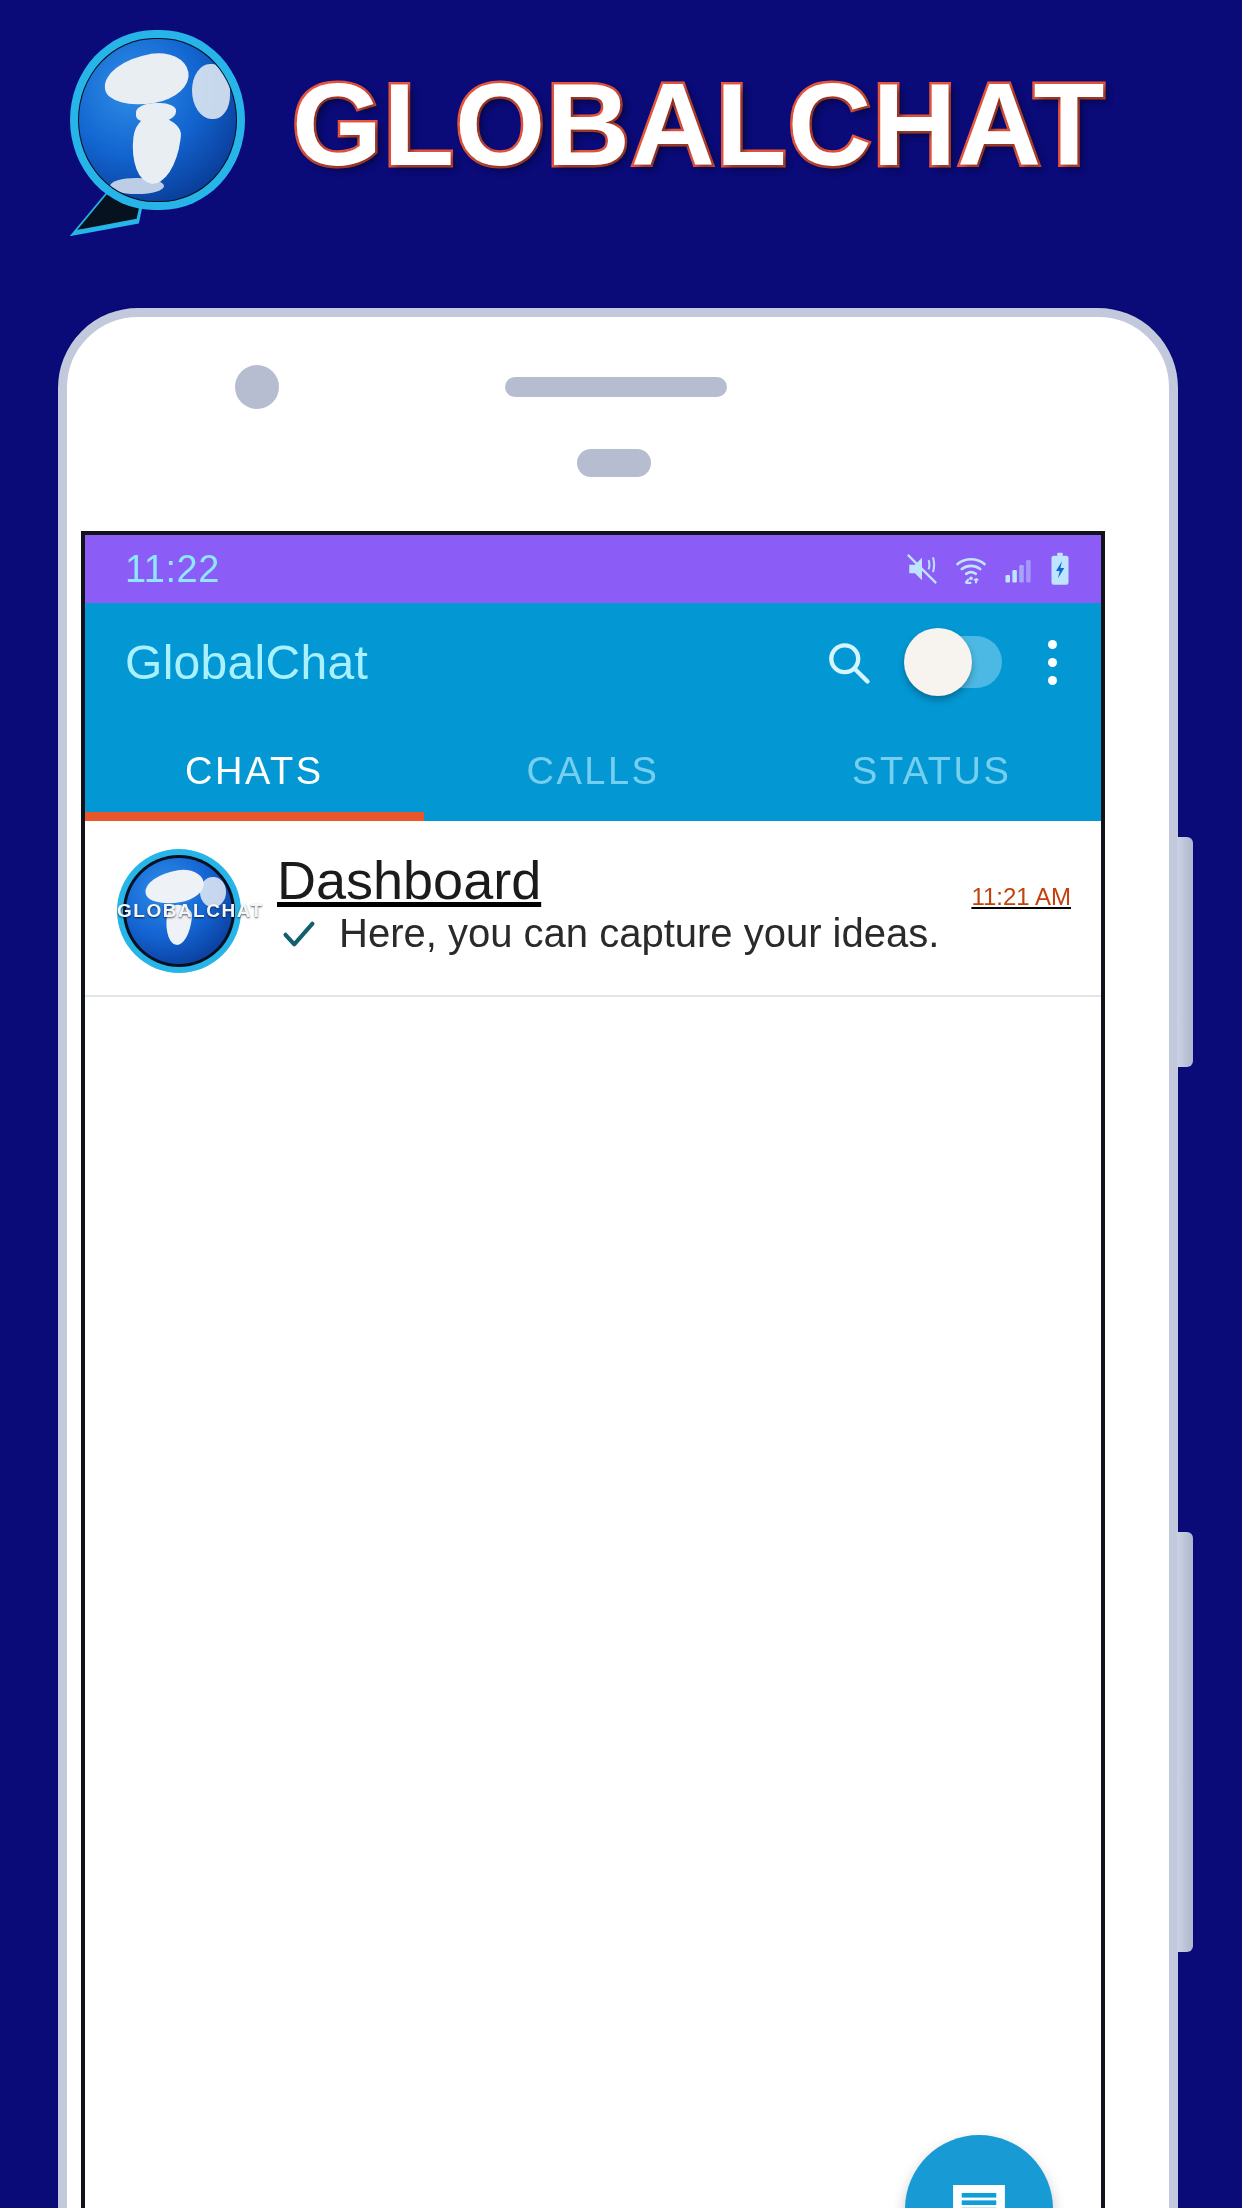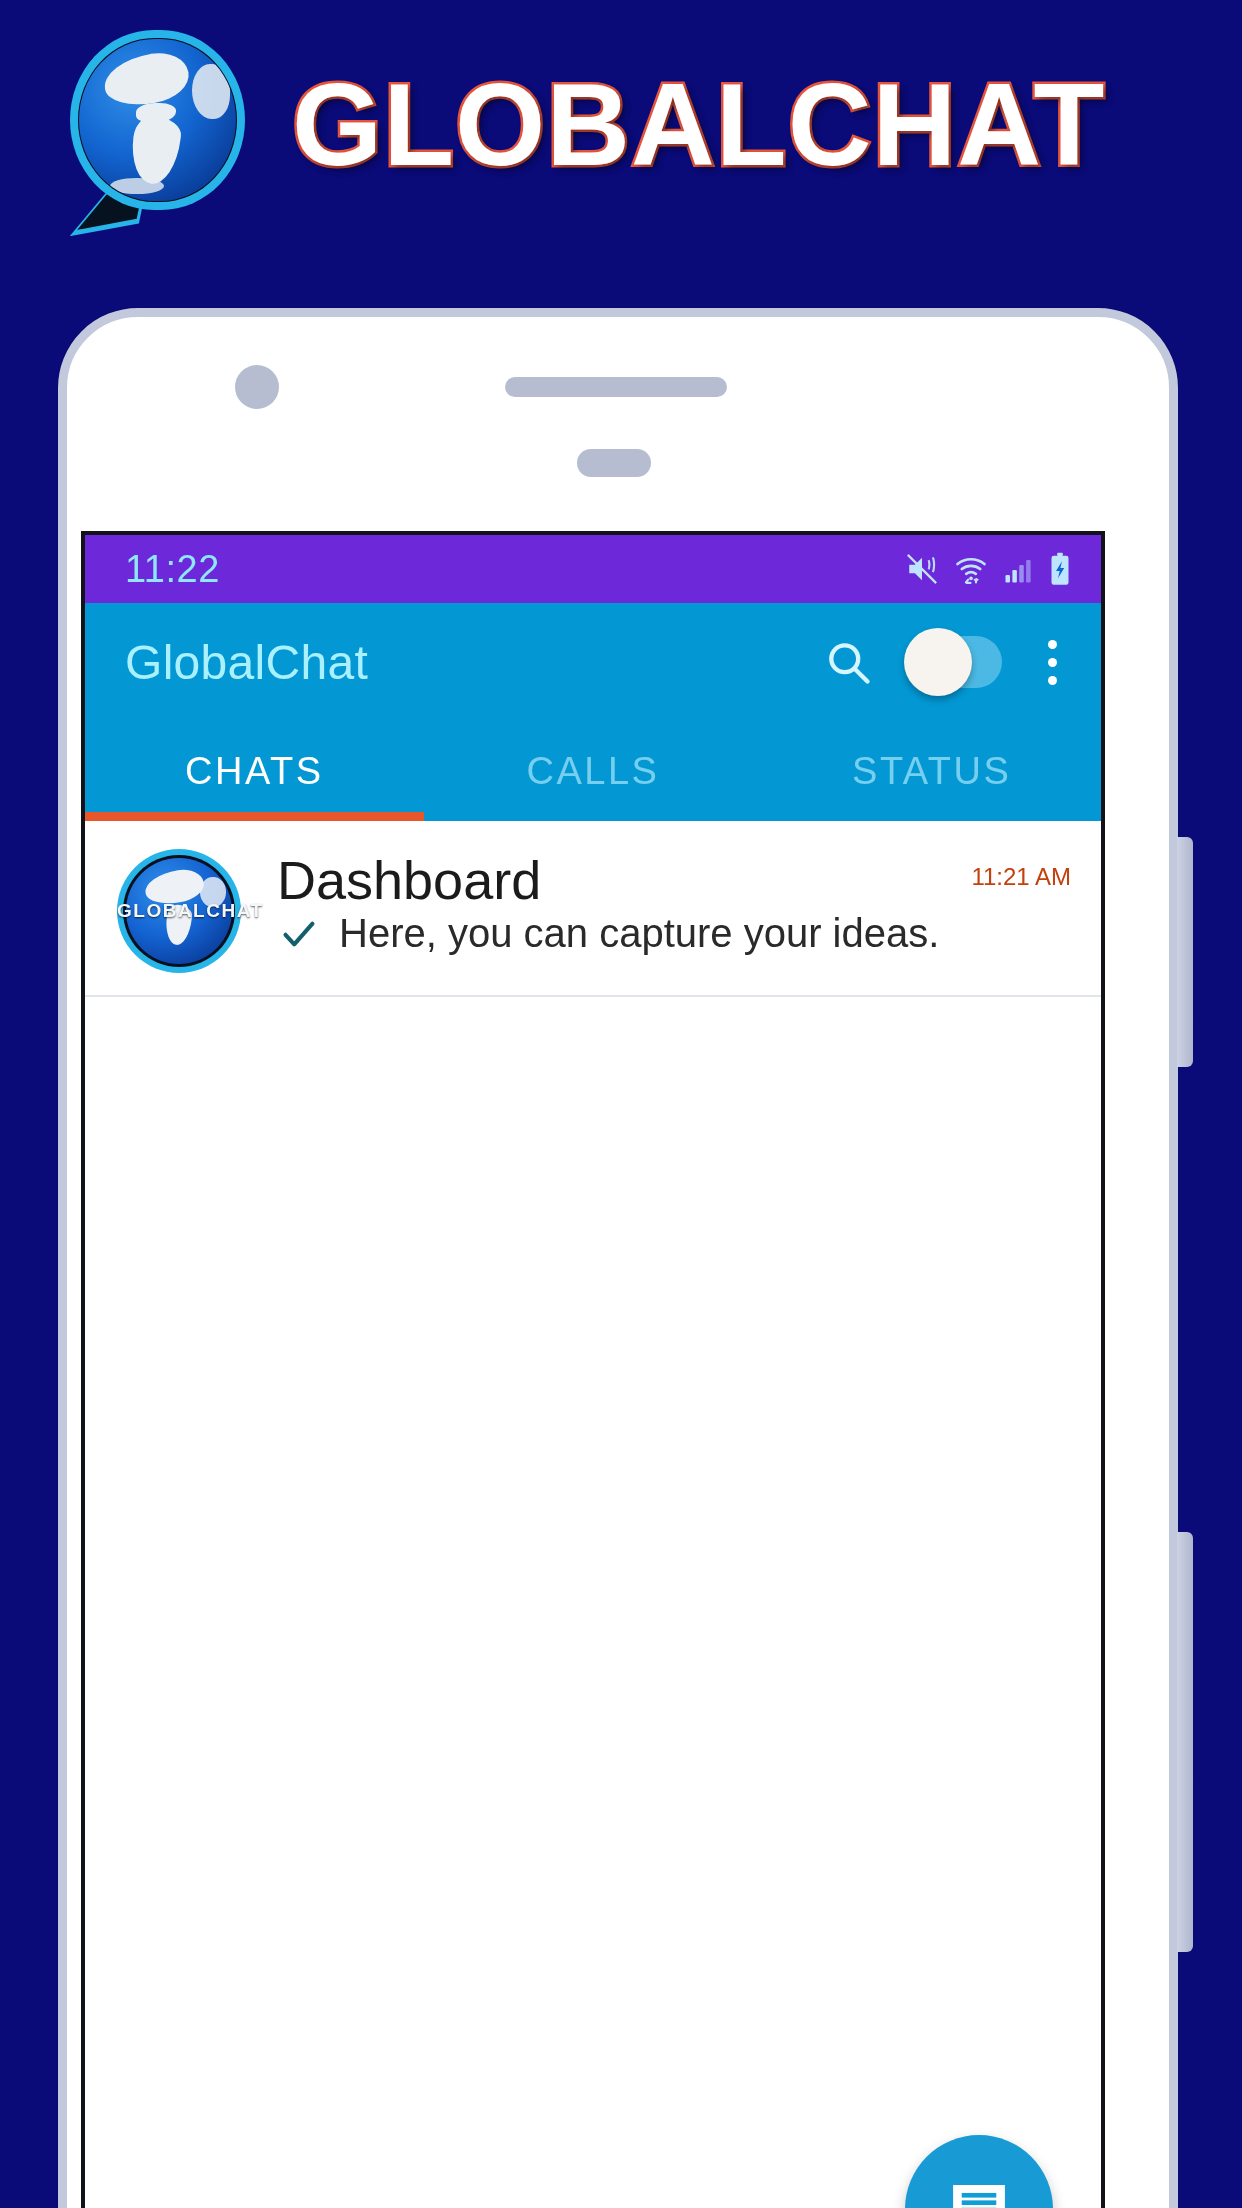--- a/index.html
+++ b/index.html
@@ -98,21 +98,21 @@
   .screen{
     position:absolute; left:14px; top:214px;
     width:1024px; height:1718px;
     background:#ffffff;
     border:4px solid #12131a;
     overflow:hidden;
   }
 
   
   .statusbar{
-    height:68px; background:#6d28d9;
+    height:68px; background:#8b5cf6;
     display:flex; align-items:center; justify-content:space-between;
     padding:0 28px 0 40px;
   }
   .sb-time{ color:#8fe6ff; font-size:38px; letter-spacing:.5px; }
   .sb-icons{ display:flex; align-items:flex-end; gap:14px; }
   .sb-icons svg{ display:block; }
 
   
   .appbar{
     height:118px; background:#0398d4;
@@ -179,21 +179,21 @@
   .avatar .a2{ left:38%; top:44%; width:24%; height:38%;
     border-radius:40% 60% 50% 50% / 35% 25% 70% 65%; transform:rotate(6deg); }
   .avatar .a3{ left:70%; top:18%; width:24%; height:28%;
     border-radius:50%; opacity:.82; }
   .av-label{
     position:absolute; left:0; right:0; top:50%; transform:translateY(-50%);
     text-align:center; color:#f4f7fa; font-size:19px; font-weight:bold;
     letter-spacing:1.5px; text-shadow:0 1px 2px rgba(0,0,0,.65);
   }
   .chat-body{ flex:1 1 auto; padding-left:36px; padding-top:6px; }
-  .chat-top{ display:flex; align-items:flex-start; }
+  .chat-top{ display:flex; align-items:flex-end;text-decoration:underline; }
   .chat-name{
     font-size:54px; color:#1b1b1b; flex:1 1 auto; line-height:1.15;
   }
   .chat-time{ font-size:24px; color:#c2410c; padding-top:14px; white-space:nowrap; }
   .chat-preview{
     display:flex; align-items:center; gap:18px; margin-top:0;
   }
   .check-icon svg{ display:block; }
   .preview-text{ font-size:40px; color:#2a2a2a; }
 

